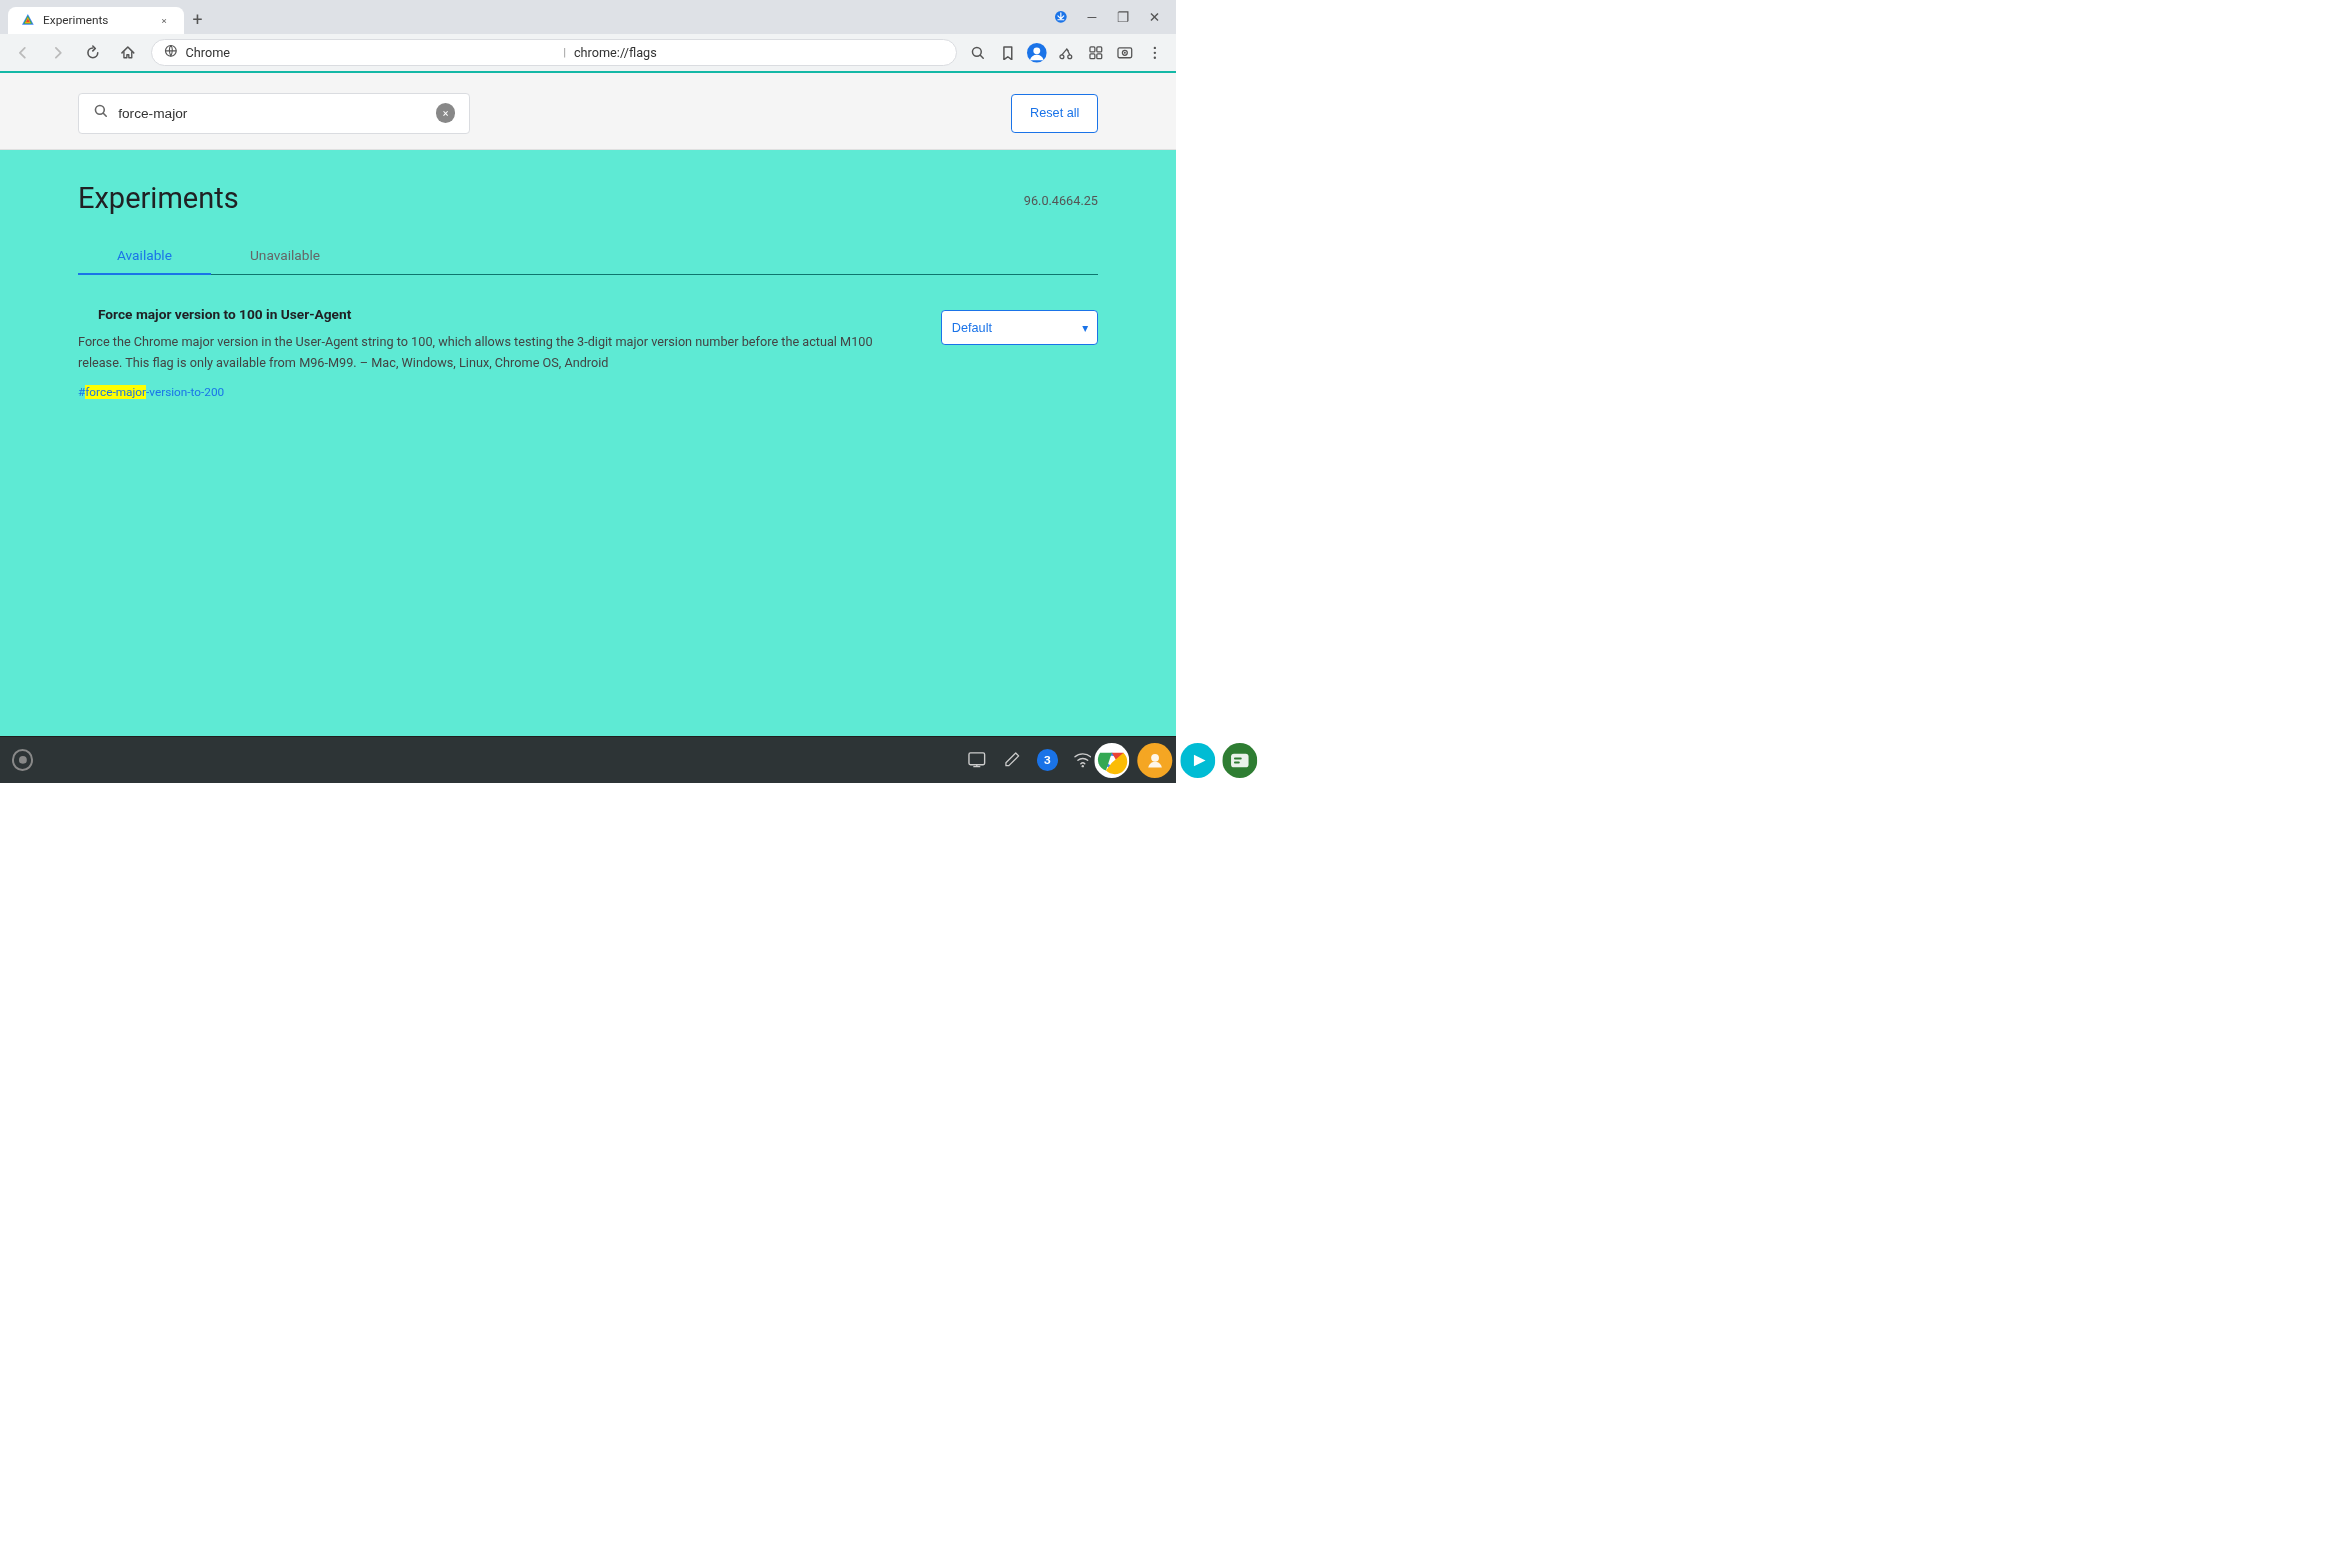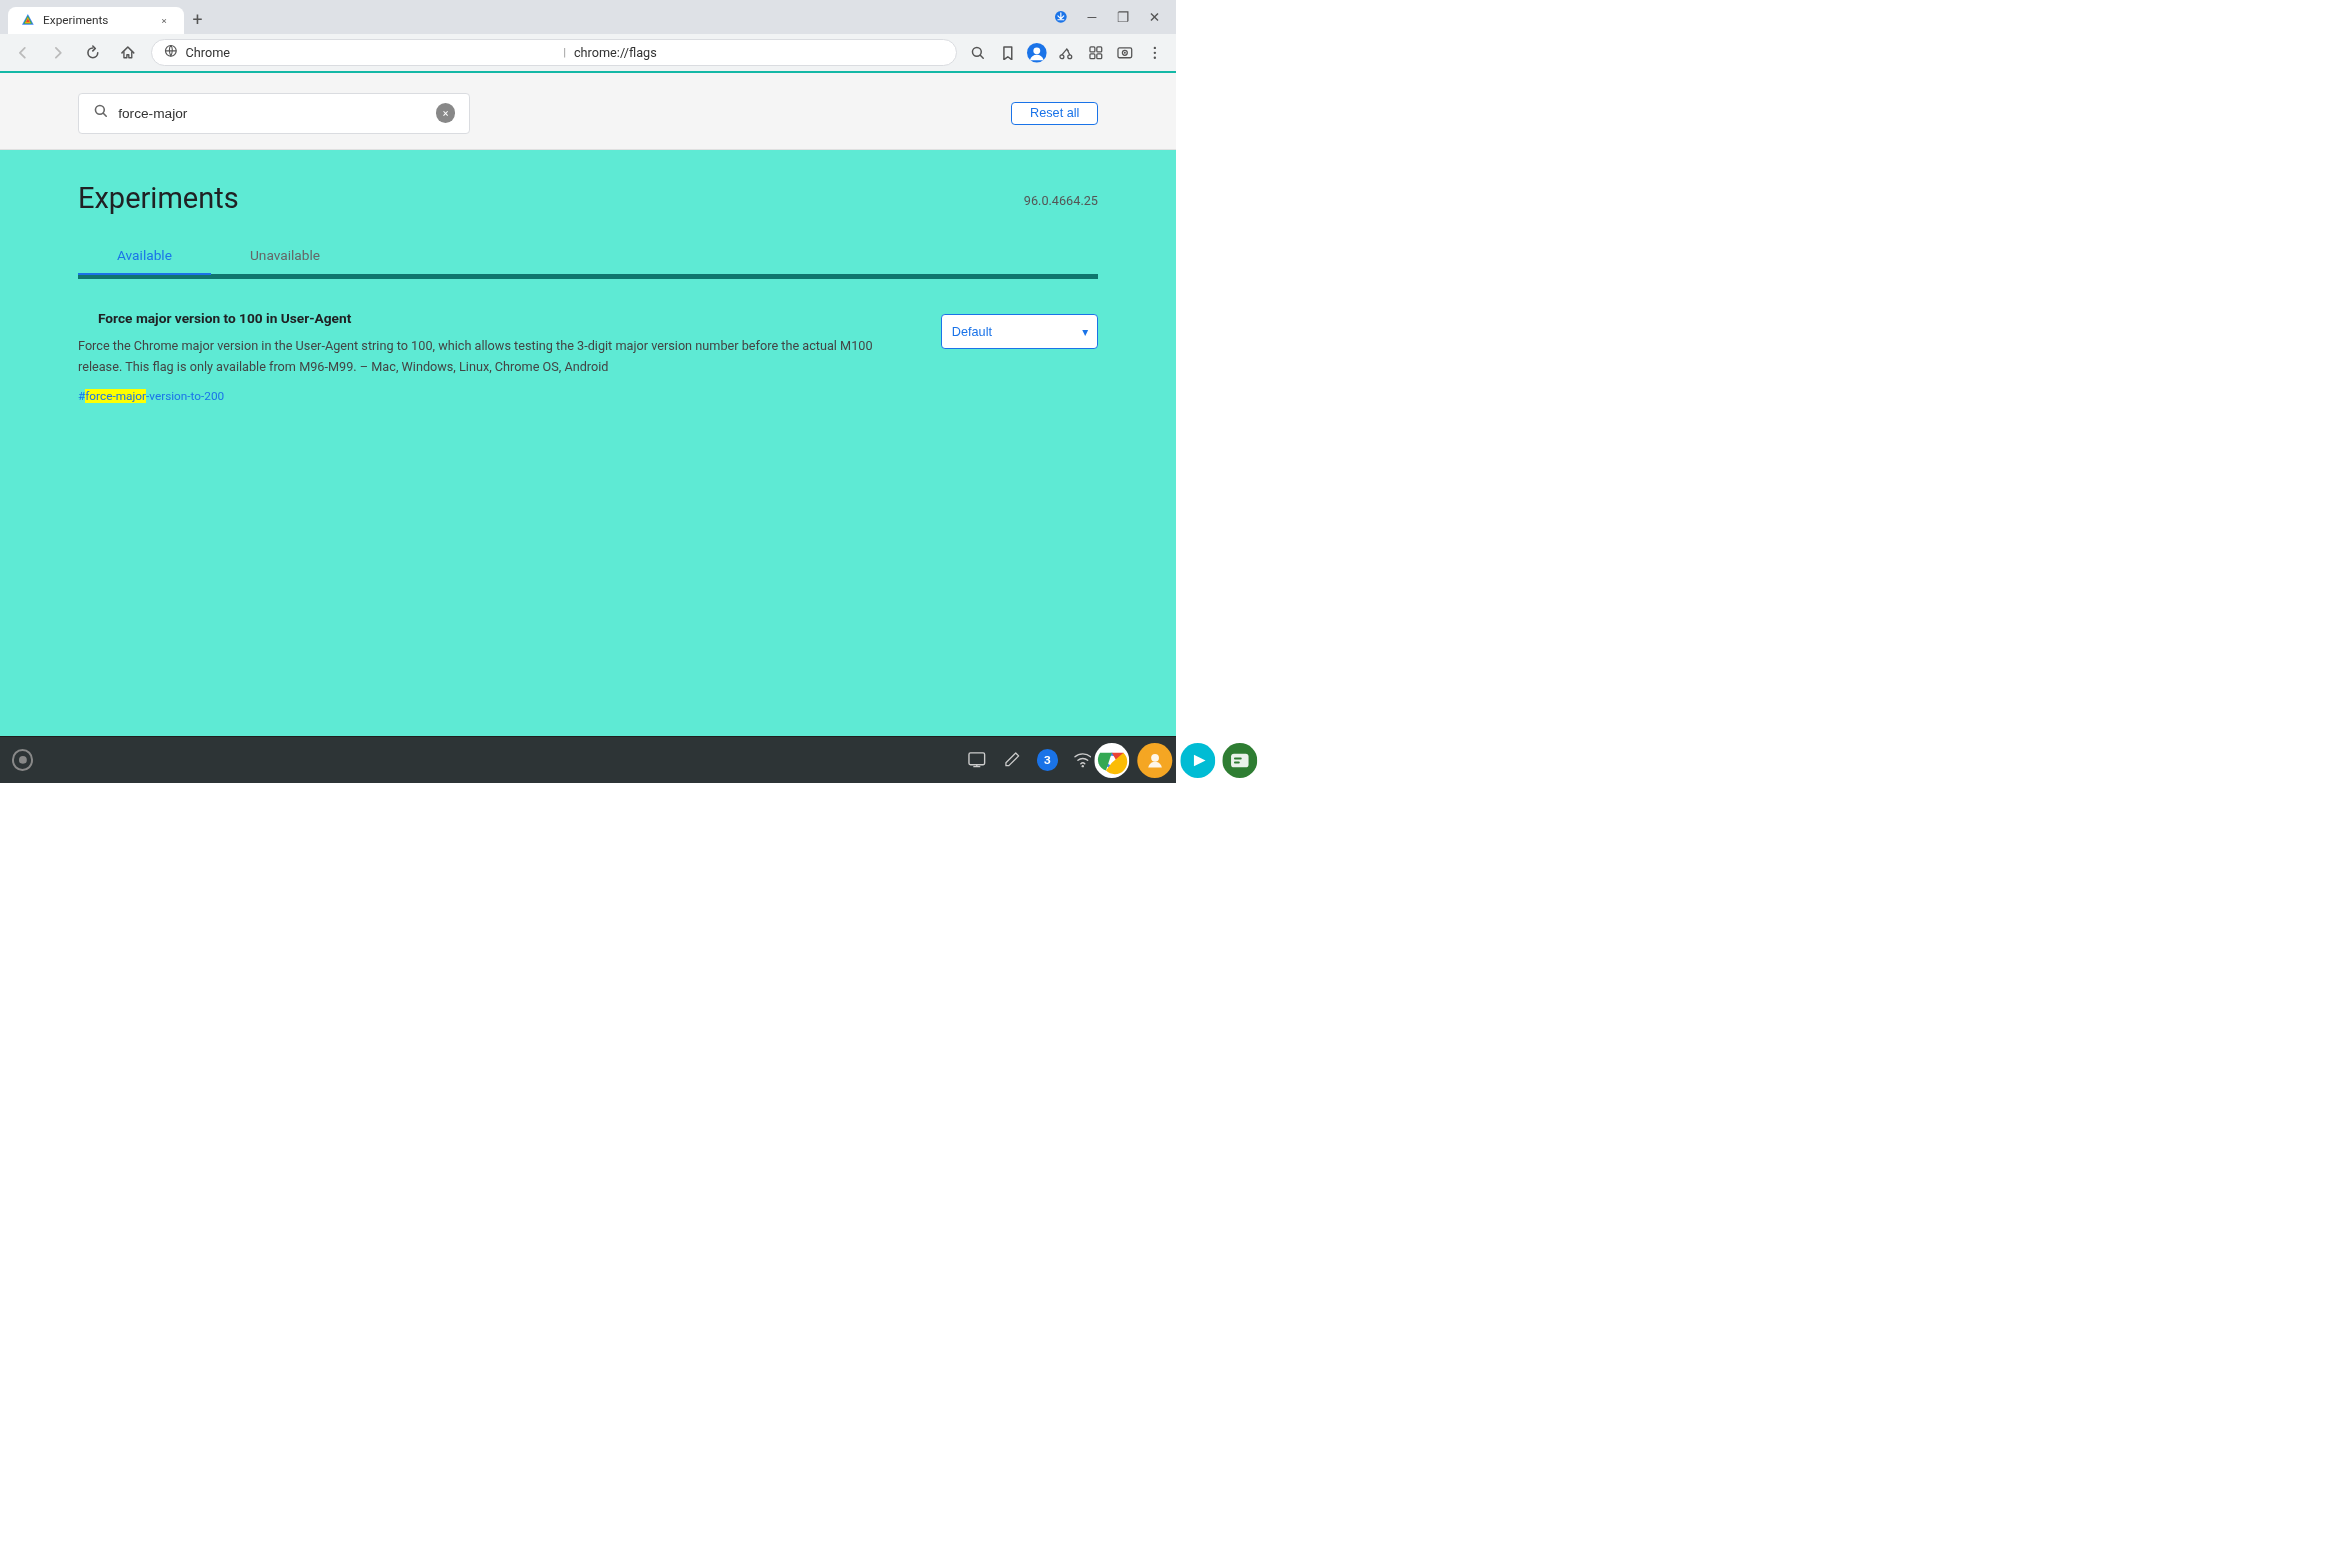--- a/index.html
+++ b/index.html
@@ -232,21 +232,21 @@
       background: #888;
       color: white;
       display: flex;
       align-items: center;
       justify-content: center;
       font-size: 10.8px;
       cursor: pointer;
     }
 
     .reset-all-btn {
-      height: 23px;
+      height: 39px;
       padding: 0 17.6px;
       background: #fff;
       border: 1px solid #1a73e8;
       border-radius: 3.9px;
       color: #1a73e8;
       font-size: 12.7px;
       font-weight: 500;
       cursor: pointer;
       white-space: nowrap;
       margin-left: auto;
@@ -267,21 +267,21 @@
     }
 
     .version-text {
       font-size: 12.7px;
       color: #555;
       margin-top: 11.8px;
     }
 
     .tabs-container {
       margin: 19.6px 78px 0 78px;
-      border-bottom: 5px solid #0f766e;
+      border-bottom: 1px solid #0f766e;
       display: flex;
     }
 
     .tab-item {
       padding: 11.8px 39px;
       font-size: 13.7px;
       cursor: pointer;
       position: relative;
       color: #666;
     }

